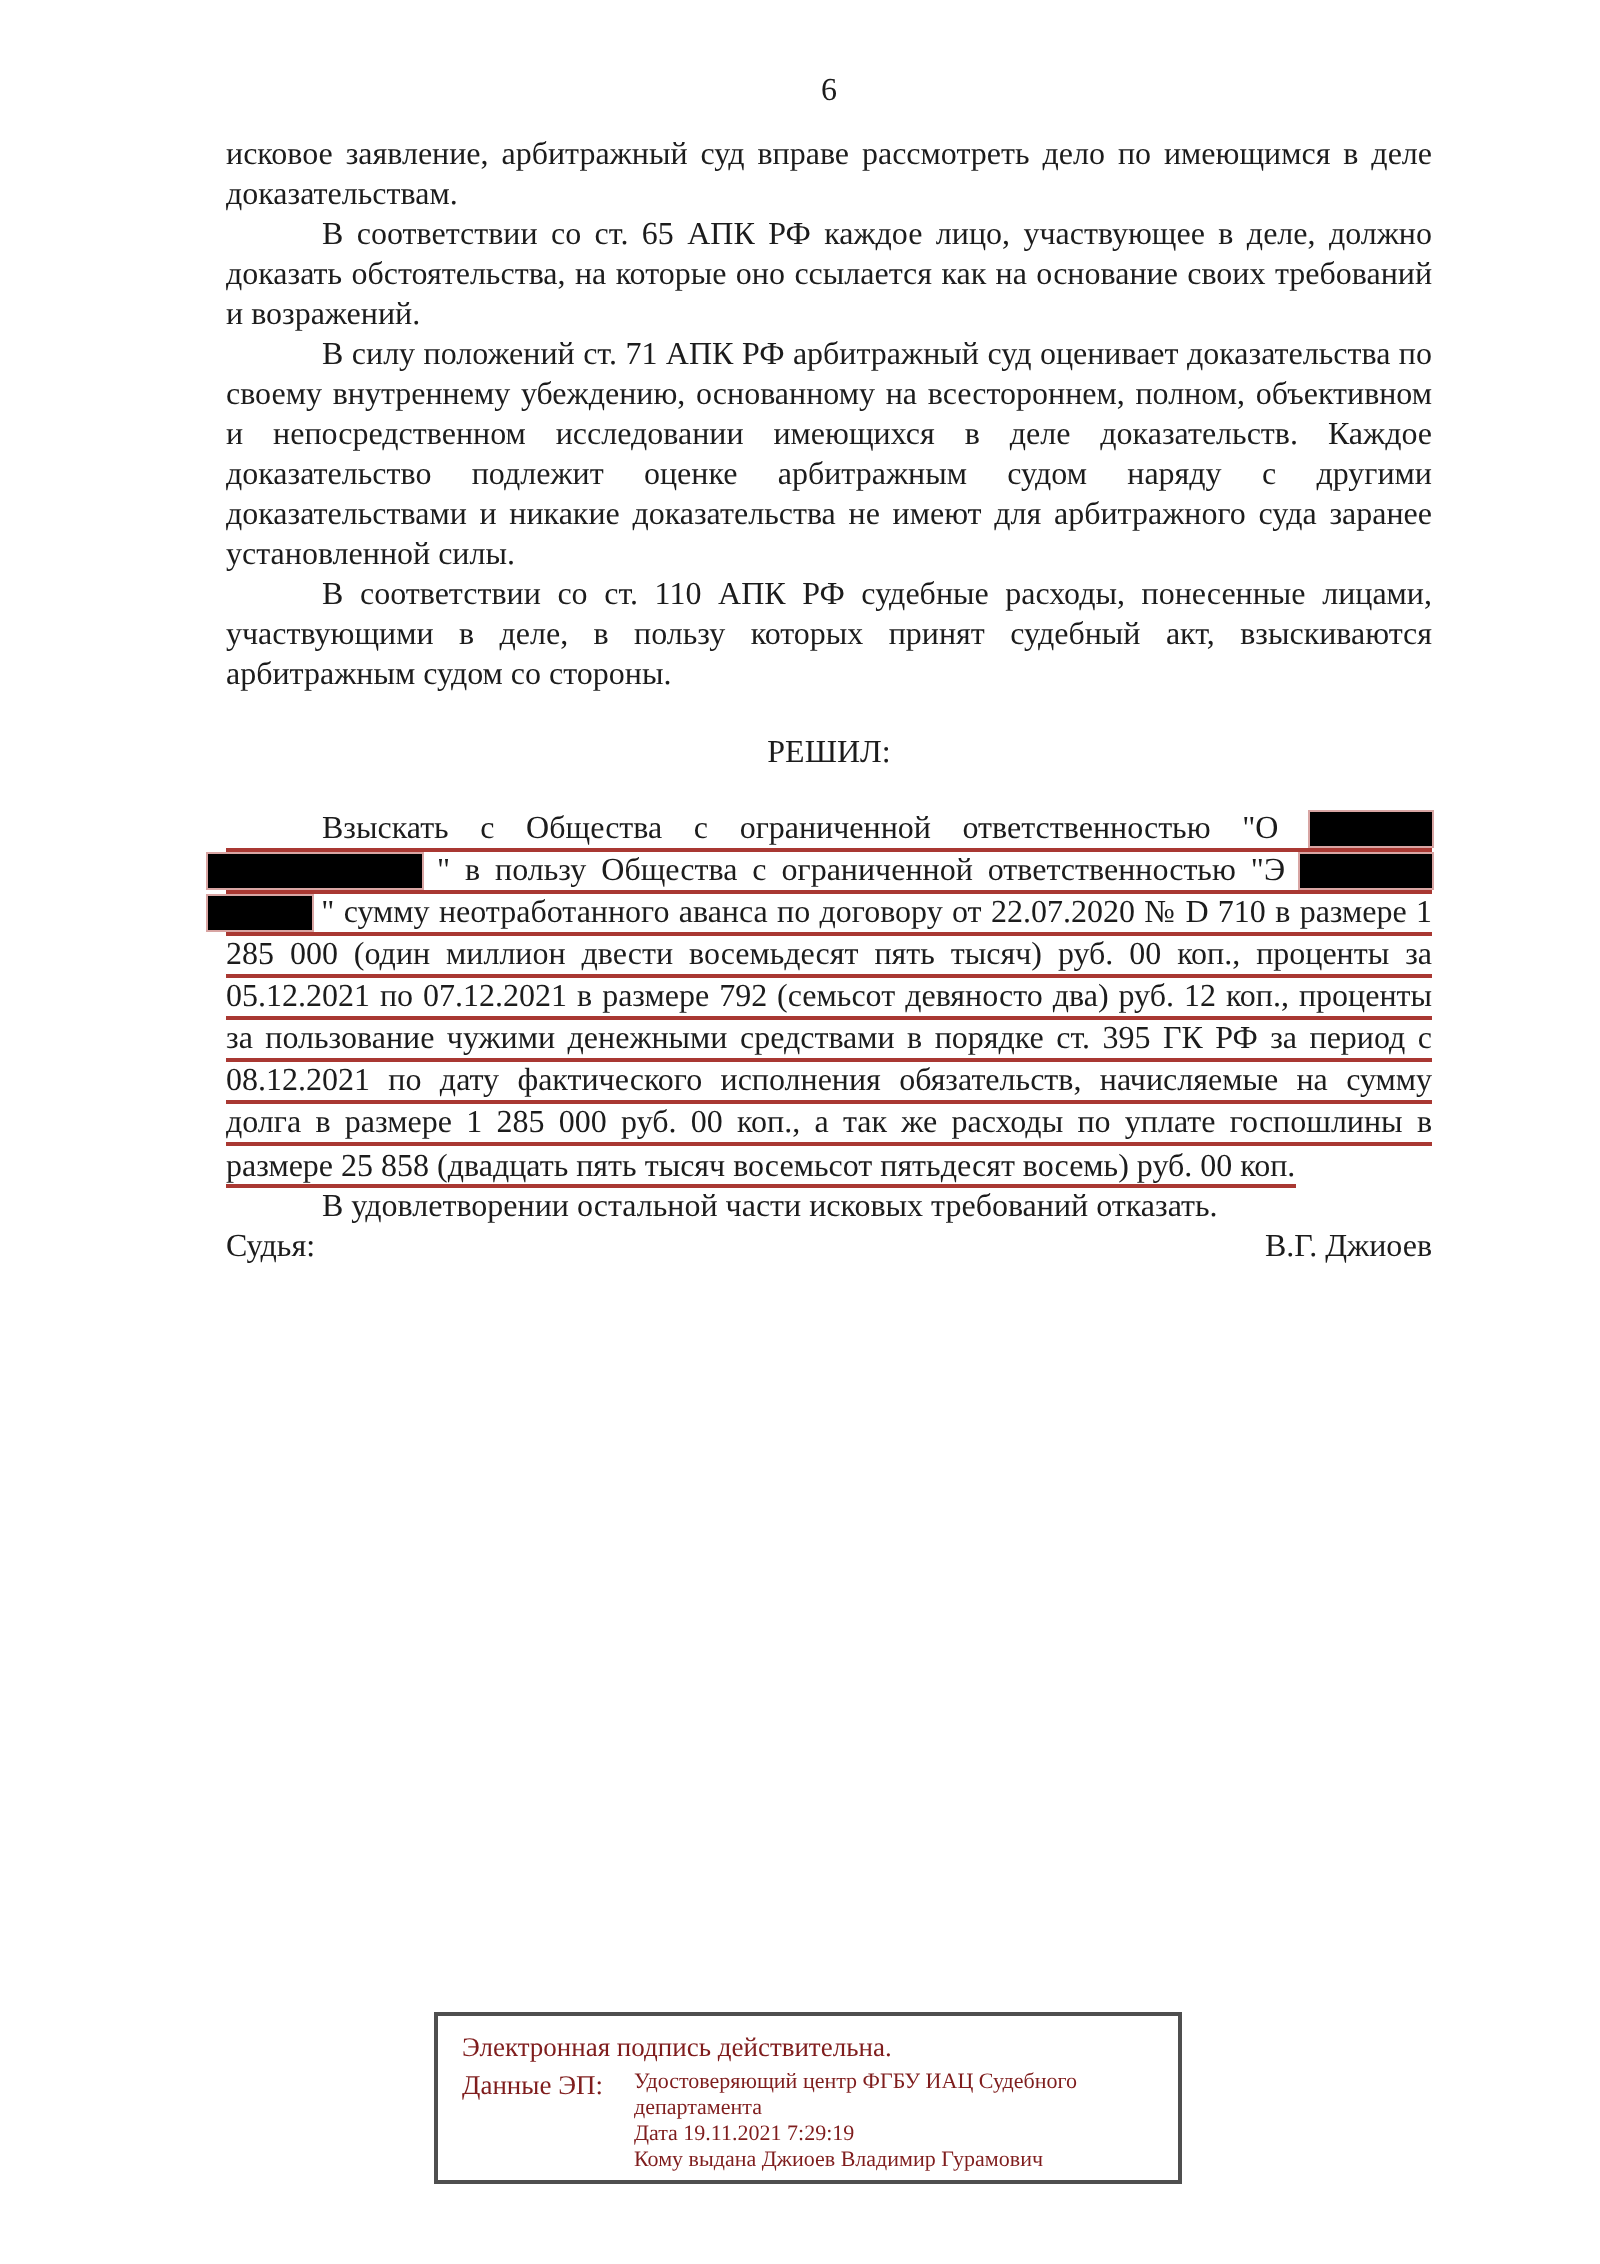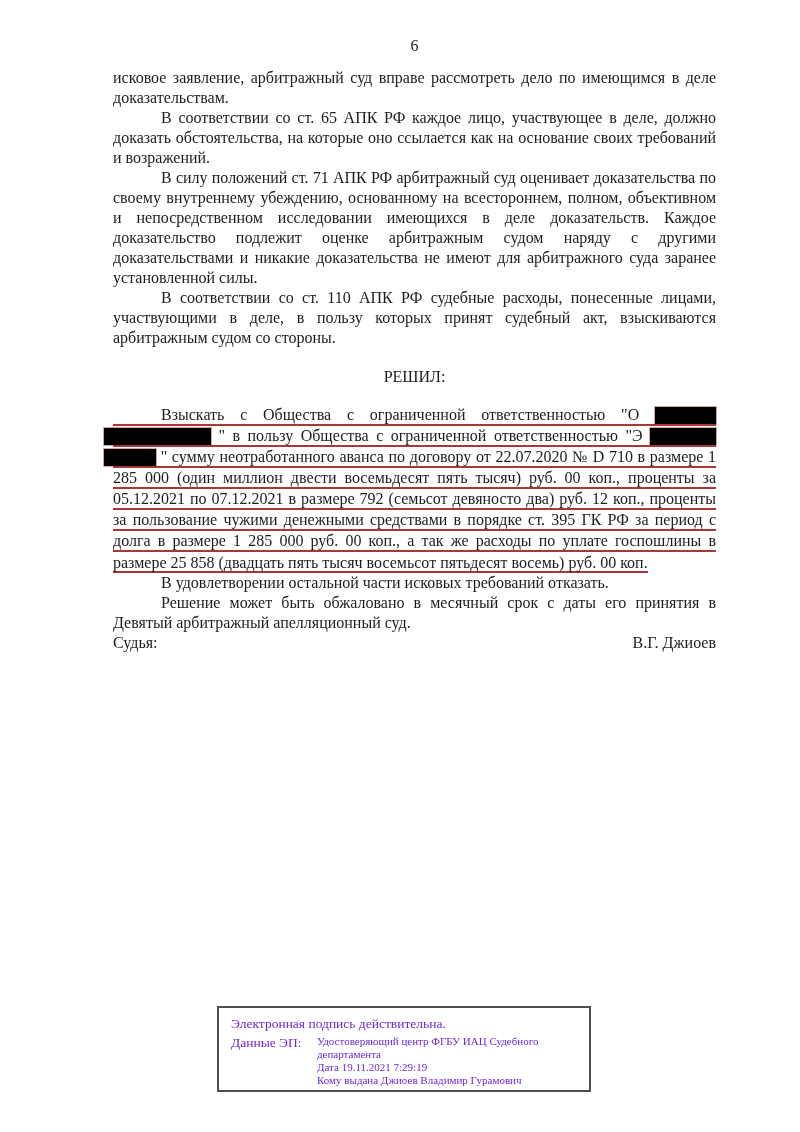--- a/index.html
+++ b/index.html
@@ -76,21 +76,21 @@
   }
   .stamp {
     position: absolute;
     left: 217px;
     top: 1006px;
     width: 374px;
     height: 86px;
     border: 2px solid #4f4f4f;
     box-sizing: border-box;
     padding: 7px 12px 6px 12px;
-    color: #6d28d9;
+    color: #7f1d1d;
   }
   .stamp-title {
     font-size: 13.5px;
     line-height: 17px;
     margin-bottom: 3px;
   }
   .stamp-row { display: flex; align-items: flex-start; }
   .stamp-label {
     font-size: 13.5px;
     line-height: 15px;
@@ -119,26 +119,26 @@
 
     <div class="resolution-heading">РЕШИЛ:</div>
 
     <div class="op-block">
       <div class="op-line first"><span>Взыскать с Общества с ограниченной ответственностью "О</span> <span class="redact w61"></span></div>
       <div class="op-line"><span class="redact w107"></span> <span>" в пользу Общества с ограниченной ответственностью "Э</span> <span class="redact w66"></span></div>
       <div class="op-line"><span class="redact w52"></span> <span>" сумму неотработанного аванса по договору от 22.07.2020 № D 710 в размере 1</span></div>
       <div class="op-line"><span>285 000 (один миллион двести восемьдесят пять тысяч) руб. 00 коп., проценты за</span></div>
       <div class="op-line"><span>05.12.2021 по 07.12.2021 в размере 792 (семьсот девяносто два) руб. 12 коп., проценты</span></div>
       <div class="op-line"><span>за пользование чужими денежными средствами в порядке ст. 395 ГК РФ за период с</span></div>
+      <div class="op-line"><span>08.12.2021 по дату фактического исполнения обязательств, начисляемые на сумму</span></div>
       <div class="op-line"><span>долга в размере 1 285 000 руб. 00 коп., а так же расходы по уплате госпошлины в</span></div>
       <div class="op-line last"><span class="u">размере 25 858 (двадцать пять тысяч восемьсот пятьдесят восемь) руб. 00 коп.</span></div>
     </div>
 
     <p class="body-par">В удовлетворении остальной части исковых требований отказать.</p>
-    <p class="body-par">Решение может быть обжаловано в месячный срок с даты его принятия в Девятый арбитражный апелляционный суд.</p>
 
     <div class="judge-row">
       <span>Судья:</span>
       <span>В.Г. Джиоев</span>
     </div>
 
   </div>
 
   <div class="stamp">
     <div class="stamp-title">Электронная подпись действительна.</div>

